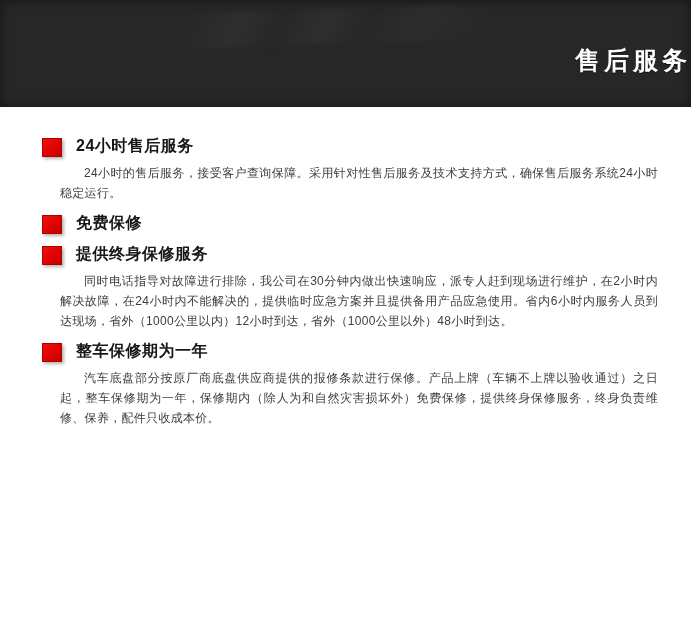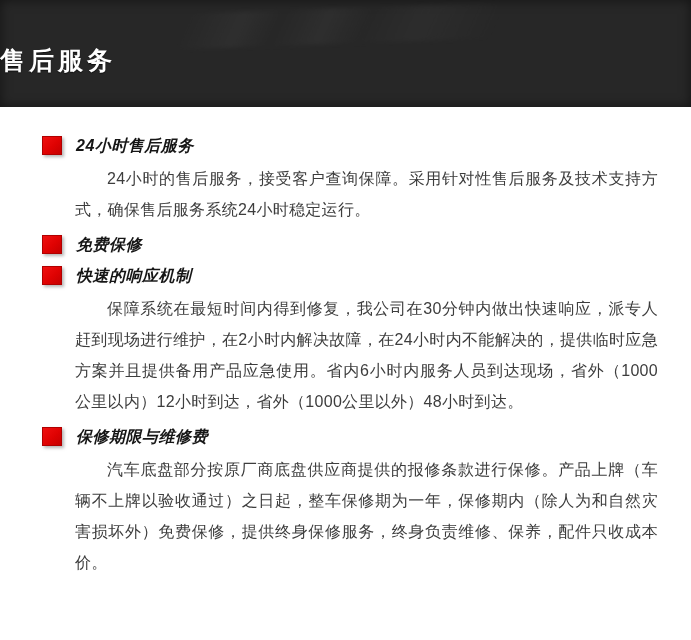--- a/index.html
+++ b/index.html
@@ -11,21 +11,21 @@
     position: relative;
   }
   
   .banner {
     width: 691px;
     height: 107px;
     background: #272727;
     position: relative;
     display: flex;
     align-items: center;
-    justify-content: flex-start;
+    justify-content: flex-end;
     box-shadow: inset 0 0 12px rgba(0,0,0,0.5);
   }
   .banner-title {
     color: #ffffff;
     font-size: 25px;
     font-weight: bold;
     letter-spacing: 4px;
     margin-top: 14px;
     text-shadow: 0 1px 1px rgba(0,0,0,0.6);
   }
@@ -42,44 +42,43 @@
     transform: skewX(-18deg) rotate(-2deg);
     opacity: 0.55;
   }
   
   .content {
     padding: 29px 33px 0 42px;
   }
   .section { margin-bottom: 10px; }
   .heading-row {
     display: flex;
-    align-items: flex-start;
+    align-items: flex-end;
     height: 21px;
     margin-bottom: 6px;
-    font-style: italic;
   }
   .bullet {
     width: 20px;
     height: 19px;
     flex: 0 0 20px;
     background: linear-gradient(135deg, #f01010 0%, #df0202 55%, #c50000 100%);
     border: 1px solid #b00000;
     box-shadow: 2px 2px 3px rgba(120,120,120,0.55);
     margin-right: 14px;
   }
   .section h2 {
     font-size: 16px;
     font-weight: bold;
     color: #161616;
     letter-spacing: 0.5px;
   }
   .section p {
-    margin-left: 33px;
-    font-size: 16px;
-    line-height: 31px;
+    margin-left: 18px;
+    font-size: 12px;
+    line-height: 20px;
     color: #3d3d3d;
     text-indent: 2em;
     text-align: justify;
     letter-spacing: 0.3px;
   }
 </style>
 </head>
 <body>
 
 <header class="banner">
@@ -100,26 +99,26 @@
   <section class="section">
     <div class="heading-row">
       <span class="bullet"></span>
       <h2>免费保修</h2>
     </div>
   </section>
 
   <section class="section">
     <div class="heading-row">
       <span class="bullet"></span>
-      <h2>快速的响应机制</h2>
+      <h2>提供终身保修服务</h2>
     </div>
-    <p>保障系统在最短时间内得到修复，我公司在30分钟内做出快速响应，派专人赶到现场进行维护，在2小时内解决故障，在24小时内不能解决的，提供临时应急方案并且提供备用产品应急使用。省内6小时内服务人员到达现场，省外（1000公里以内）12小时到达，省外（1000公里以外）48小时到达。</p>
+    <p>同时电话指导对故障进行排除，我公司在30分钟内做出快速响应，派专人赶到现场进行维护，在2小时内解决故障，在24小时内不能解决的，提供临时应急方案并且提供备用产品应急使用。省内6小时内服务人员到达现场，省外（1000公里以内）12小时到达，省外（1000公里以外）48小时到达。</p>
   </section>
 
   <section class="section">
     <div class="heading-row">
       <span class="bullet"></span>
-      <h2>保修期限与维修费</h2>
+      <h2>整车保修期为一年</h2>
     </div>
     <p>汽车底盘部分按原厂商底盘供应商提供的报修条款进行保修。产品上牌（车辆不上牌以验收通过）之日起，整车保修期为一年，保修期内（除人为和自然灾害损坏外）免费保修，提供终身保修服务，终身负责维修、保养，配件只收成本价。</p>
   </section>
 
 </main>
 
 </body></html>

